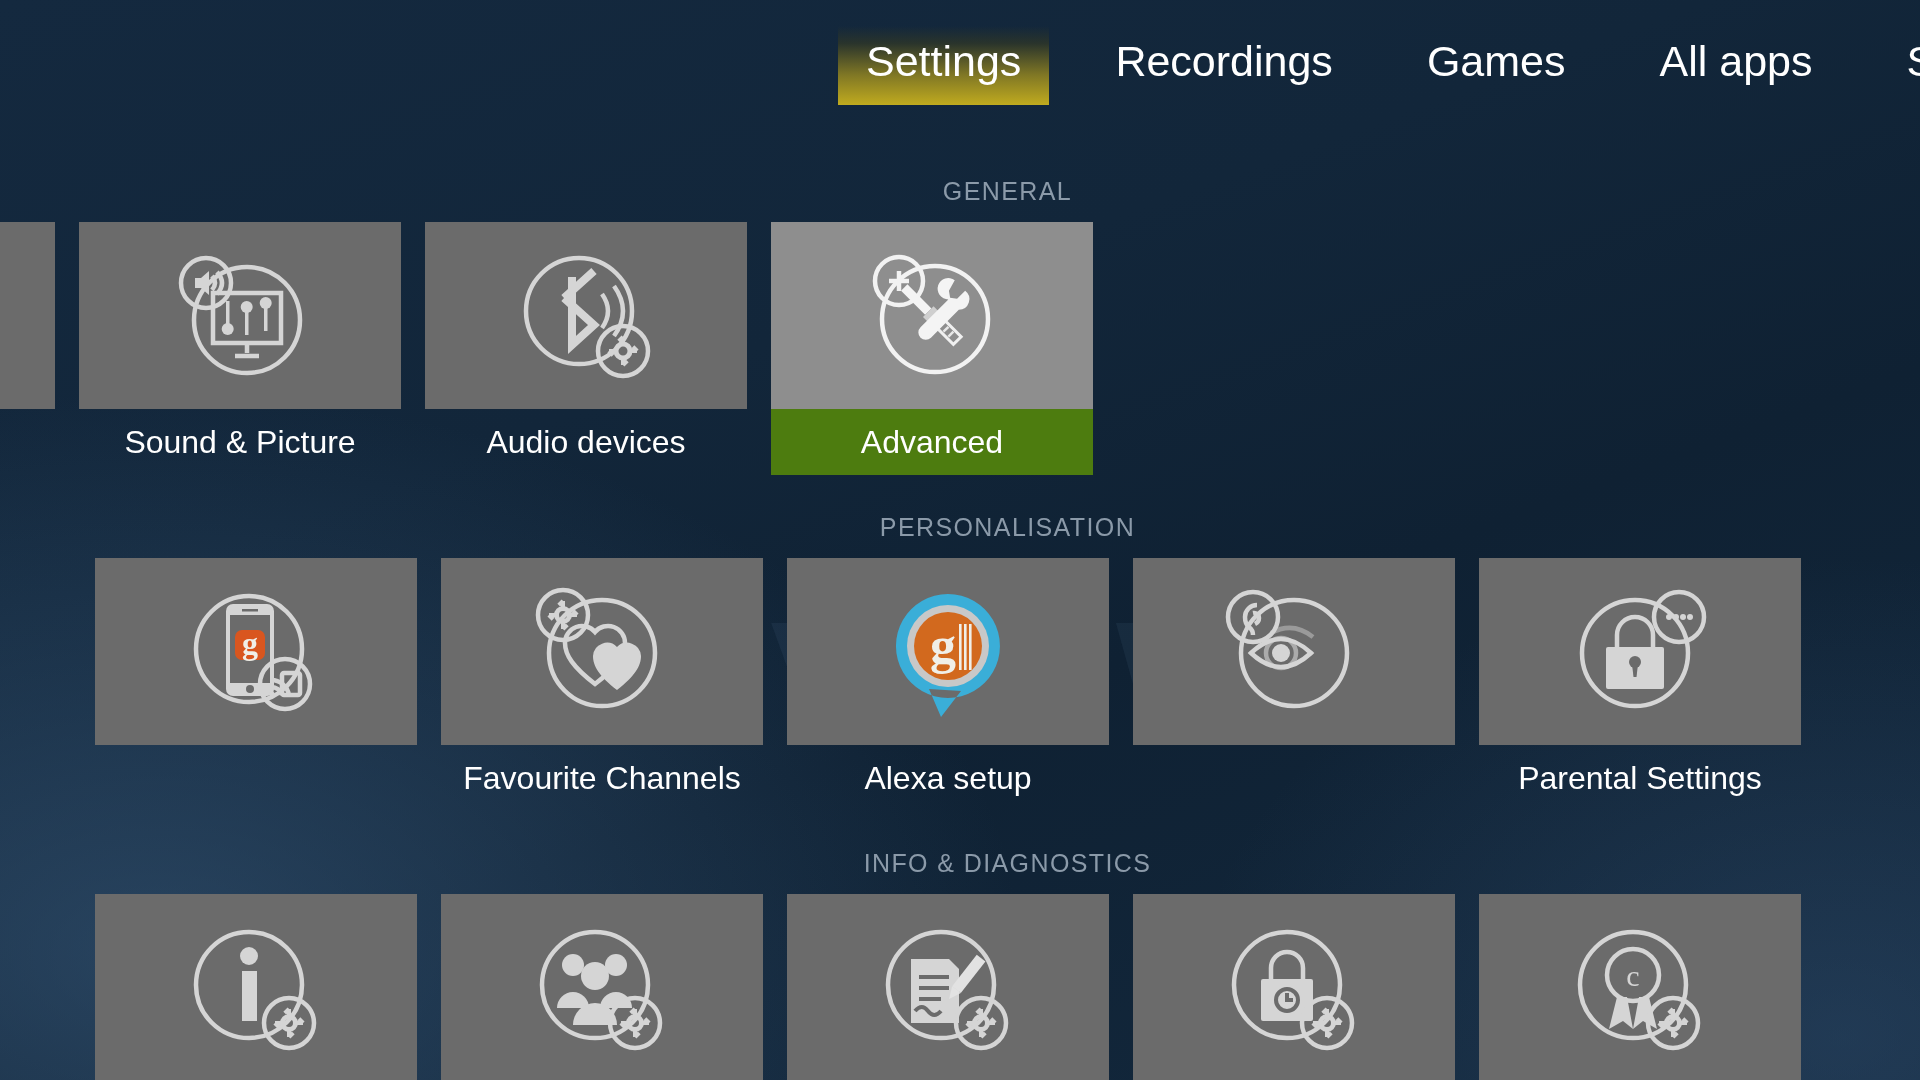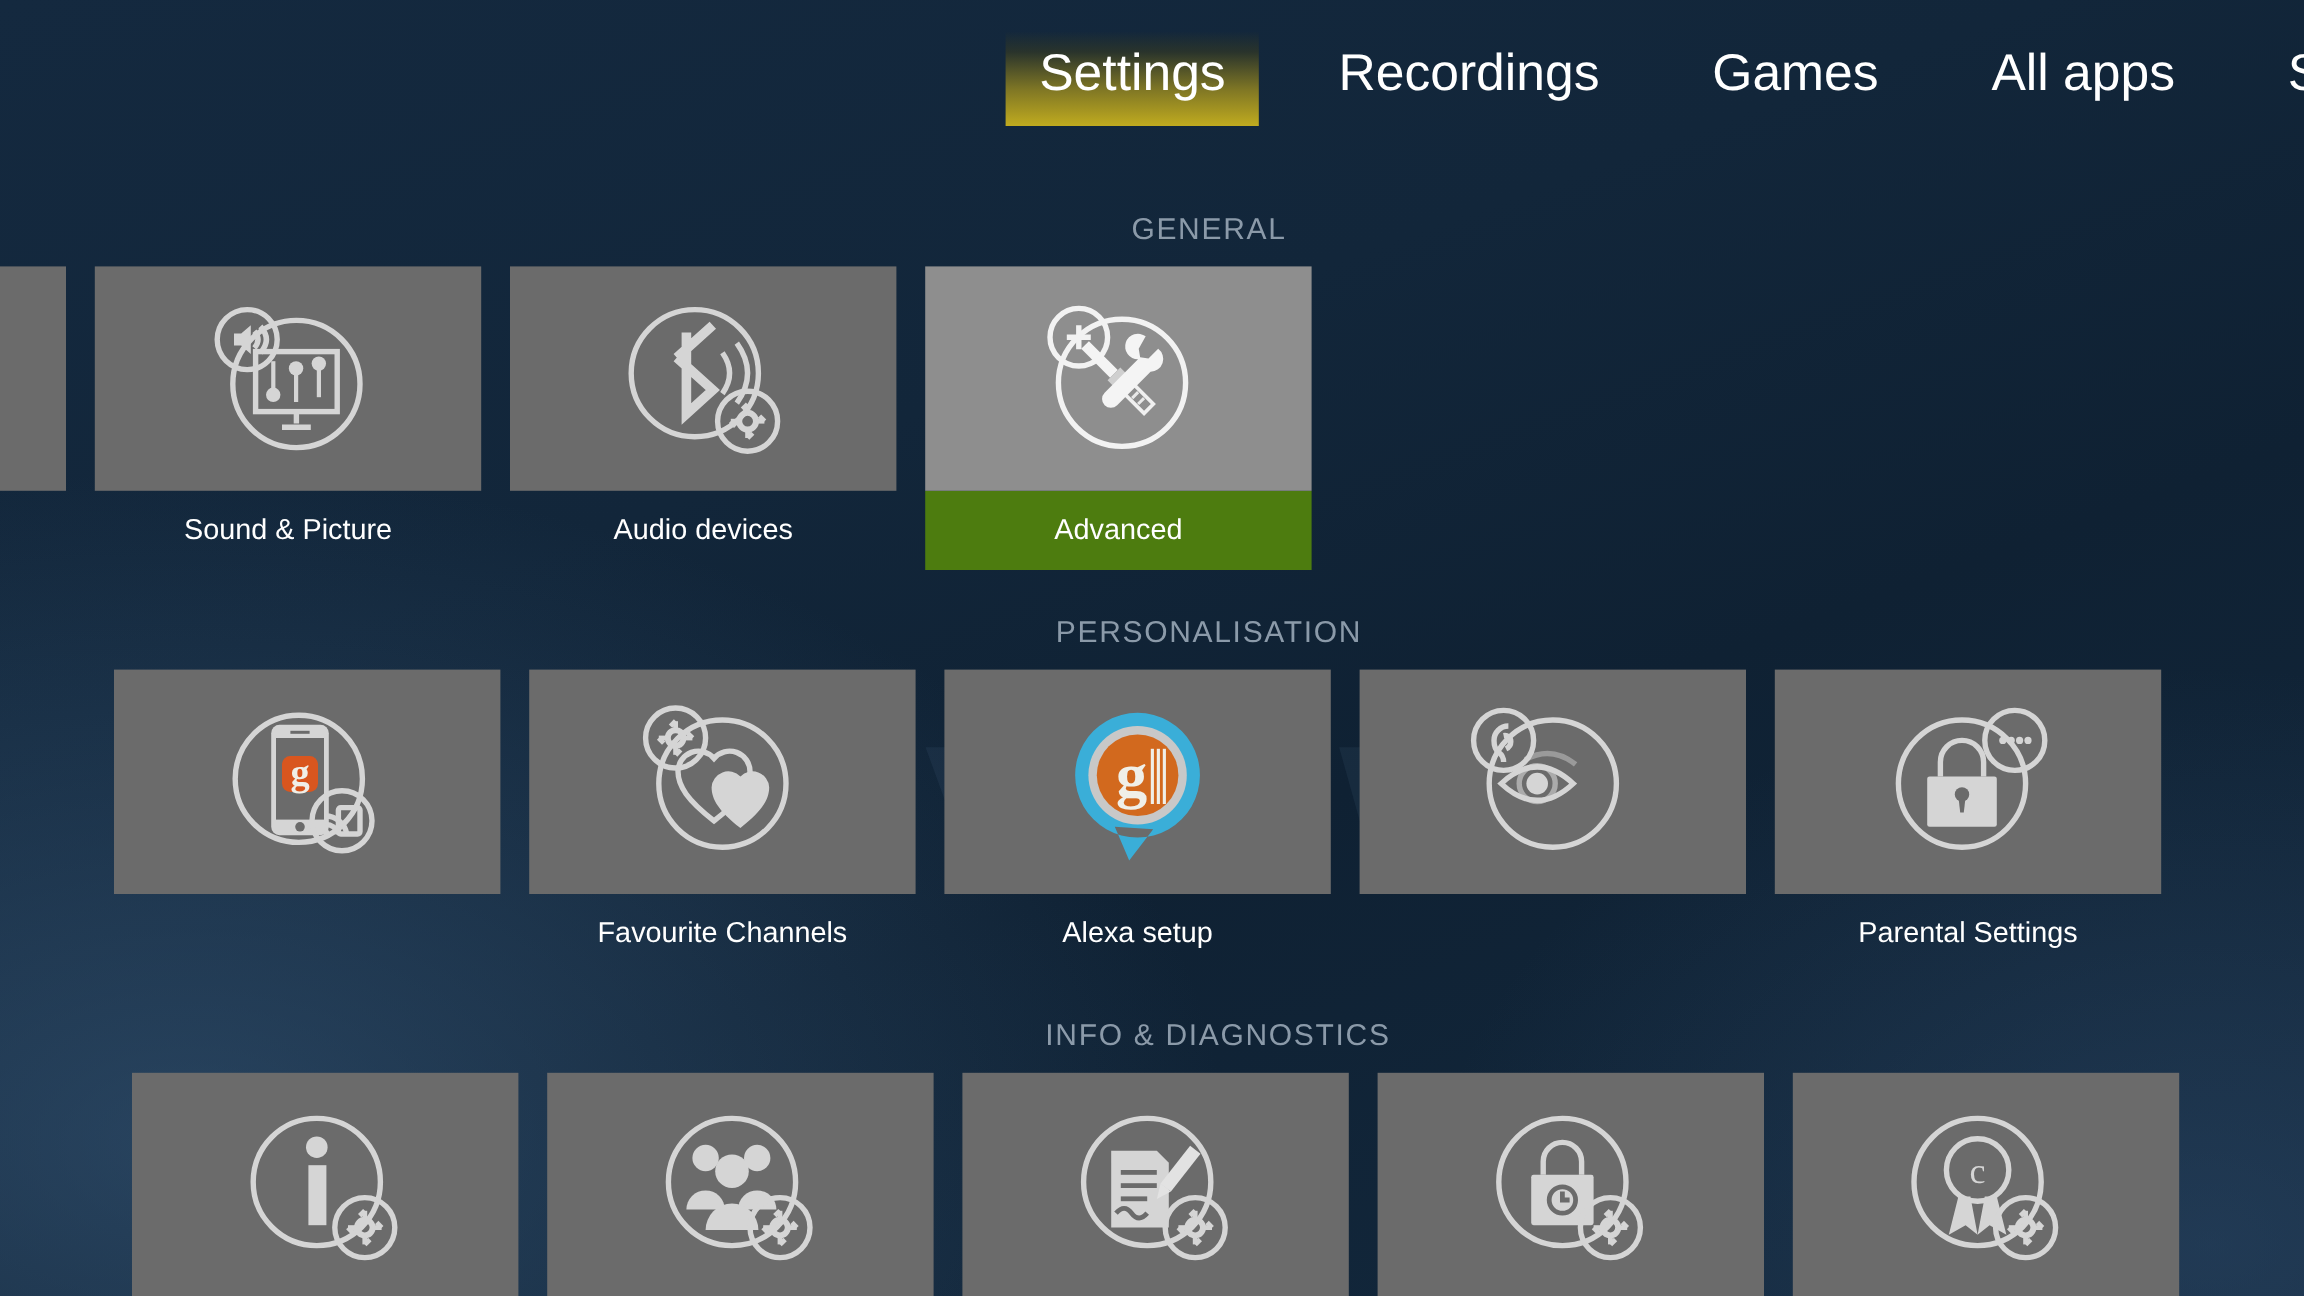--- a/index.html
+++ b/index.html
@@ -96,21 +96,21 @@
     position: relative;
     overflow: hidden;
   }
   .tile.selected .tile-art { background: #8e8e8e; }
   .tile-label {
     height: 66px;
     display: flex;
     align-items: center;
     justify-content: center;
     color: #ffffff;
-    font-size: 24px;
+    font-size: 32px;
     font-weight: 400;
     text-align: center;
   }
   .tile.selected .tile-label {
     background: #4d7c0f;
     color: #ffffff;
   }
   .tile.clipped { width: 80px; margin-right: 24px; overflow: visible; }
   .tile.clipped .tile-art { width: 80px; }
   .tile.clipped .tile-label { justify-content: flex-start; padding-left: 0; width: 120px; margin-left: -40px; }
@@ -324,21 +324,21 @@
                 <circle cx="135" cy="40" r="3"></circle>
             </g>
           </svg>
         </div>
         <div class="tile-label">Parental Settings</div>
       </div>
 
     </div>
   </div>
 
-  <div class="section" style="margin-top:38px;margin-left:15px;">
+  <div class="section" style="margin-top:38px;">
     <div class="section-title">INFO &amp; DIAGNOSTICS</div>
     <div class="tile-row">
 
       <div class="tile">
         <div class="tile-art">
           <svg class="glyph" width="170" height="150" viewBox="0 0 170 150">
             <circle class="ic" cx="78" cy="72" r="53"></circle>
             <circle class="ic-f" cx="78" cy="43" r="9"></circle>
             <rect class="ic-f" x="71" y="58" width="15" height="50"></rect>
             <circle class="ic" cx="118" cy="110" r="25" fill="#6b6b6b"></circle>

